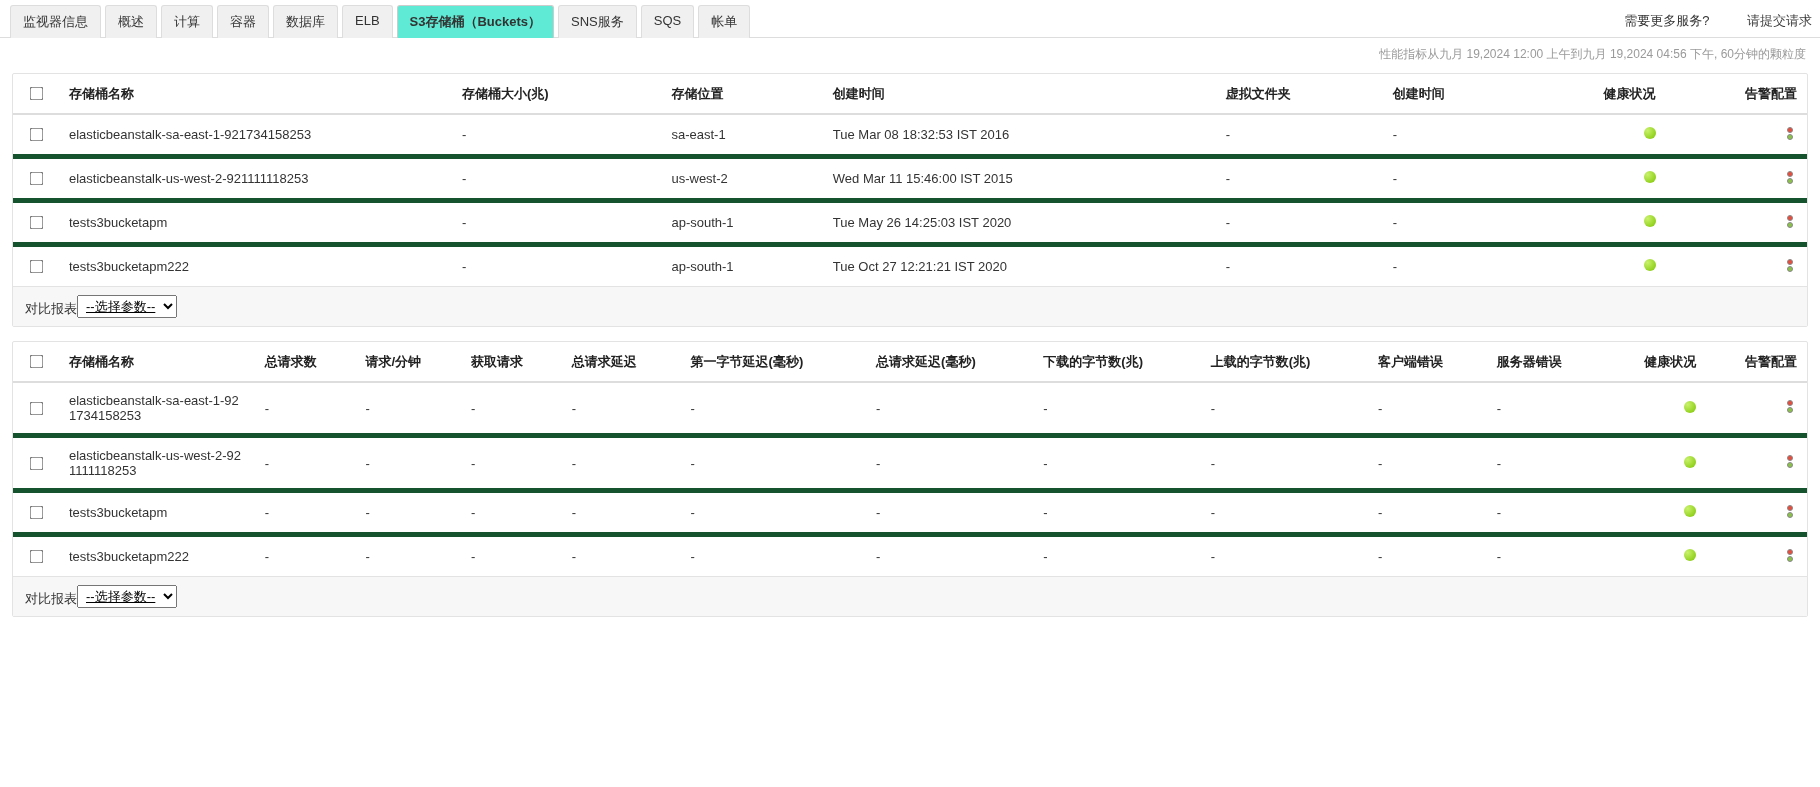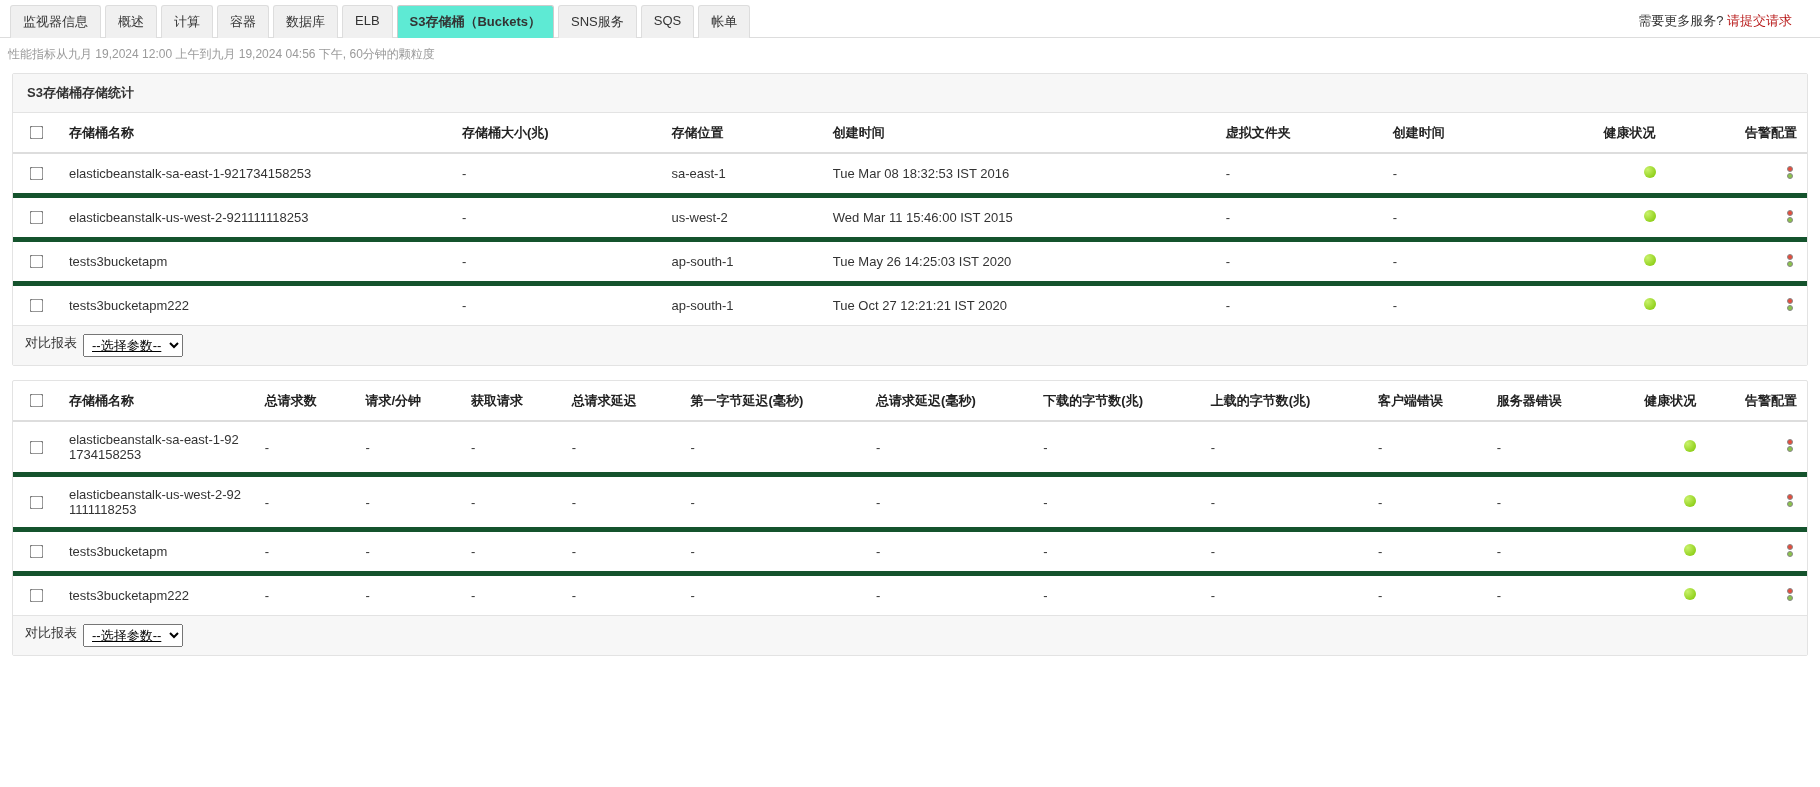--- a/index.html
+++ b/index.html
@@ -7,21 +7,21 @@
     margin: 0;
     font-family: Arial, "Microsoft YaHei", sans-serif;
     font-size: 13px;
     color: #333;
     background: #fff;
   }
   .topbar {
     display: flex;
     align-items: center;
     justify-content: space-between;
-    padding: 4px 22px 0 10px;
+    padding: 4px 2px 0 10px;
     border-bottom: 1px solid #ddd;
   }
   .tabs {
     display: flex;
     gap: 4px;
     flex-wrap: wrap;
   }
   .tab {
     padding: 7px 12px;
     background: #f0f0f0;
@@ -38,22 +38,23 @@
     border-top: 1px solid #ccc;
     border-left: 1px solid #ccc;
     border-right: 1px solid #ccc;
     font-weight: bold;
   }
   .more-services {
     font-size: 13px;
     color: #333;
     padding-right: 6px;
   }
-  .more-services a { color: #b91c1c; text-decoration: none; }
+  .more-services a { color: #404040; text-decoration: none; margin-left: 34px; }
   .subbar {
+    text-align: right;
     color: #9a9a9a;
     font-size: 12px;
     padding: 8px 14px 4px 8px;
   }
   .panel {
     border: 1px solid #e3e3e3;
     margin: 6px 12px 14px 12px;
     border-radius: 2px;
     background: #fff;
   }
@@ -98,22 +99,21 @@
     display: block; margin: 1px auto;
     border: 1px solid #888;
   }
   .alarm-icon .red { background: #e74c3c; }
   .alarm-icon .green { background: #8bc34a; }
   .panel-footer {
     background: #f7f7f7;
     border-top: 1px solid #e3e3e3;
     padding: 8px 12px;
     display: flex;
-    align-items: flex-start;
-    gap: 6px;
+    align-items: flex-end;
     font-size: 13px;
   }
   select {
     font-size: 13px;
     padding: 2px 4px;
     text-decoration: underline;
   }
   input[type=checkbox] { transform: scale(1.05); }
   .center { text-align: right; }
   .t2 th, .t2 td { font-size: 13px; }
@@ -136,21 +136,20 @@
       <div class="tab">帐单</div>
     </div>
   <div class="more-services">
     <span>需要更多服务? </span><a href="#">请提交请求</a>
   </div>
 </div>
 
 <div class="subbar">性能指标从九月 19,2024 12:00 上午到九月 19,2024 04:56 下午,   60分钟的颗粒度</div>
 
 <div class="panel">
-  <div class="panel-header">S3存储桶存储统计</div>
   <table>
     <thead>
         <tr id="storage-head">
           <th class="chk-col"><input type="checkbox" style=""></th>
           <th>存储桶名称</th>
           <th>存储桶大小(兆)</th>
           <th>存储位置</th>
           <th>创建时间</th>
           <th>虚拟文件夹</th>
           <th>创建时间</th>

